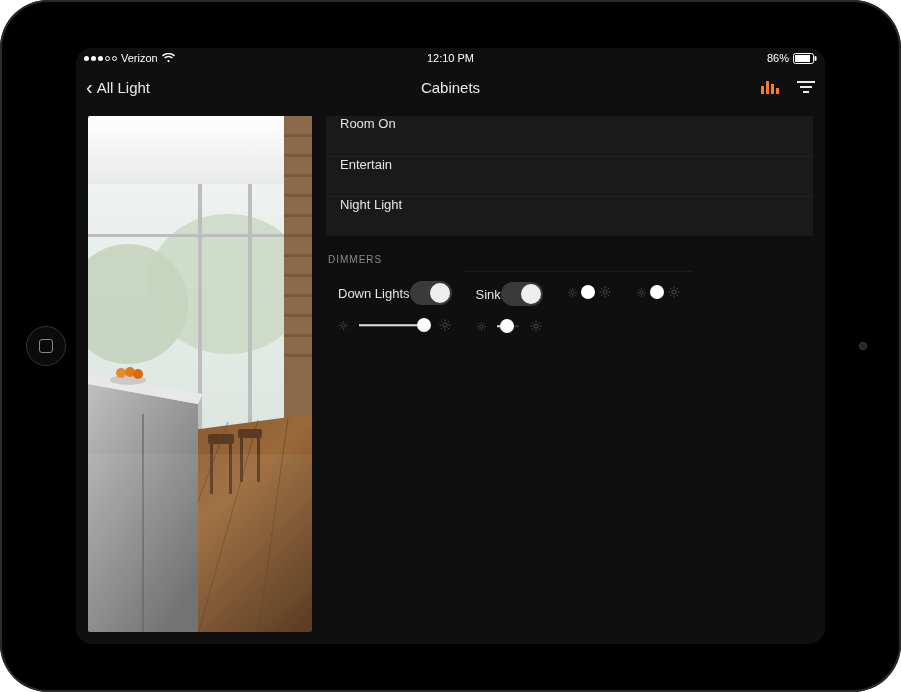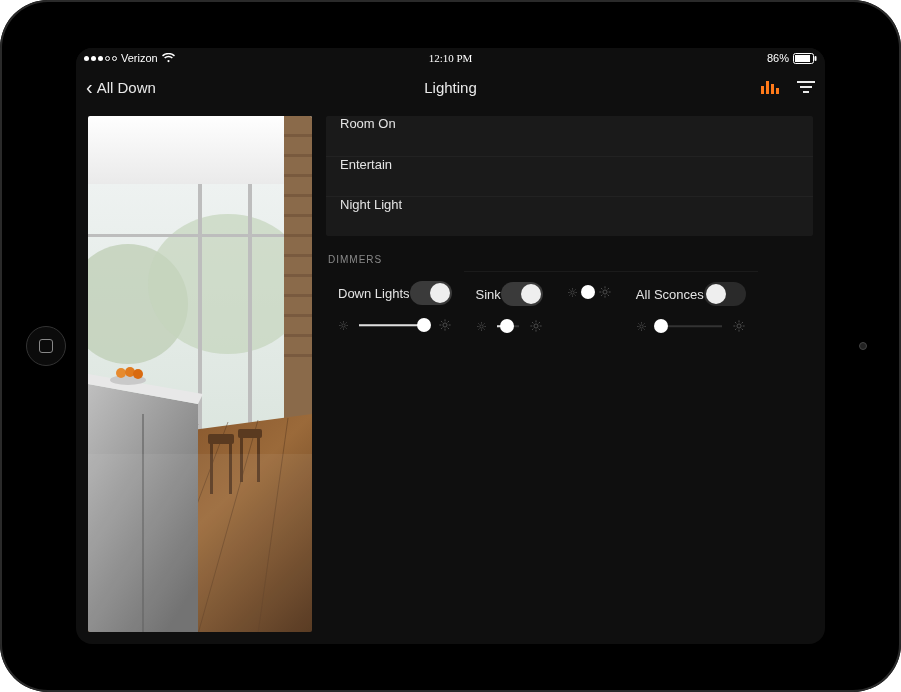--- a/index.html
+++ b/index.html
@@ -39,21 +39,21 @@
   }
   
   .status-bar {
     height: 20px;
     display: flex; align-items: center; justify-content: space-between;
     padding: 0 8px;
     color: #fff; font-size: 11px; font-weight: 400;
     background: #0f0f0f;
   }
   .status-left, .status-right { display: flex; align-items: center; gap: 4px; }
-  .status-center { position: absolute; left: 50%; transform: translateX(-50%); font-size: 11px; font-family: Liberation Serif, serif; }
+  .status-center { position: absolute; left: 50%; transform: translateX(-50%); font-size: 11px; }
   .signal-dots { display: flex; gap: 2px; }
   .signal-dots .dot { width: 5px; height: 5px; border-radius: 50%; background: #fff; }
   .signal-dots .dot.empty { background: transparent; border: 1px solid #fff; box-sizing: border-box; }
   .wifi-icon svg, .battery svg { display: block; }
   
   .nav-bar {
     height: 38px;
     display: flex; align-items: center;
     color: #e9e9e9;
     padding: 0 10px;
@@ -183,23 +183,23 @@
               <rect x="2" y="2" width="15" height="7" fill="#fff"></rect>
               <rect x="21.5" y="3" width="2" height="5" rx="1" fill="#fff"></rect>
             </svg>
         </span>
       </div>
     </div>
 
     <div class="nav-bar">
       <div class="nav-back">
         <span class="chev">‹</span>
-        <span>All Down</span>
-      </div>
-      <div class="nav-title">Lighting</div>
+        <span>All Light</span>
+      </div>
+      <div class="nav-title">Cabinets</div>
       <div class="nav-right">
         <div class="eq-icon">
             <span></span>
             <span></span>
             <span></span>
             <span></span>
           </div>
         <div class="filter-icon">
             <span></span>
             <span></span>
@@ -432,26 +432,20 @@
                       <line x1="5.6" y1="5.6" x2="7" y2="7"></line>
                       <line x1="17" y1="17" x2="18.4" y2="18.4"></line>
                       <line x1="5.6" y1="18.4" x2="7" y2="17"></line>
                       <line x1="17" y1="7" x2="18.4" y2="5.6"></line>
                     </g>
                   </svg>
                 </span>
     </div>
             </div>
             <div class="dimmer">
-    <div class="dimmer-header">
-      <span class="dimmer-name">All Sconces</span>
-      <div class="toggle" data-state="off">
-                  <div class="knob"></div>
-                </div>
-    </div>
     <div class="slider-row">
       <span class="bright-icon">
                   <svg width="11" height="11" viewBox="0 0 24 24" fill="none" stroke="currentColor" stroke-width="1.5">
                     <circle cx="12" cy="12" r="3.5"></circle>
                     <g stroke-linecap="round">
                       <line x1="12" y1="3" x2="12" y2="5"></line>
                       <line x1="12" y1="19" x2="12" y2="21"></line>
                       <line x1="3" y1="12" x2="5" y2="12"></line>
                       <line x1="19" y1="12" x2="21" y2="12"></line>
                       <line x1="5.6" y1="5.6" x2="7" y2="7"></line>

